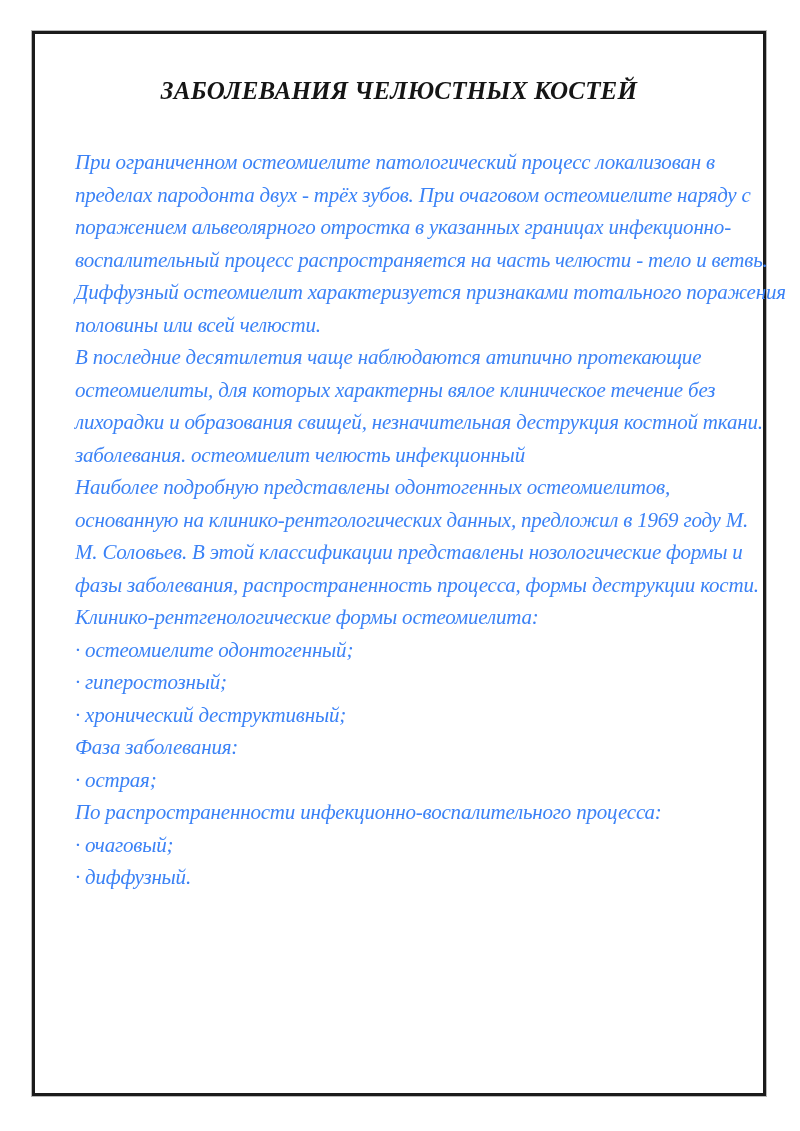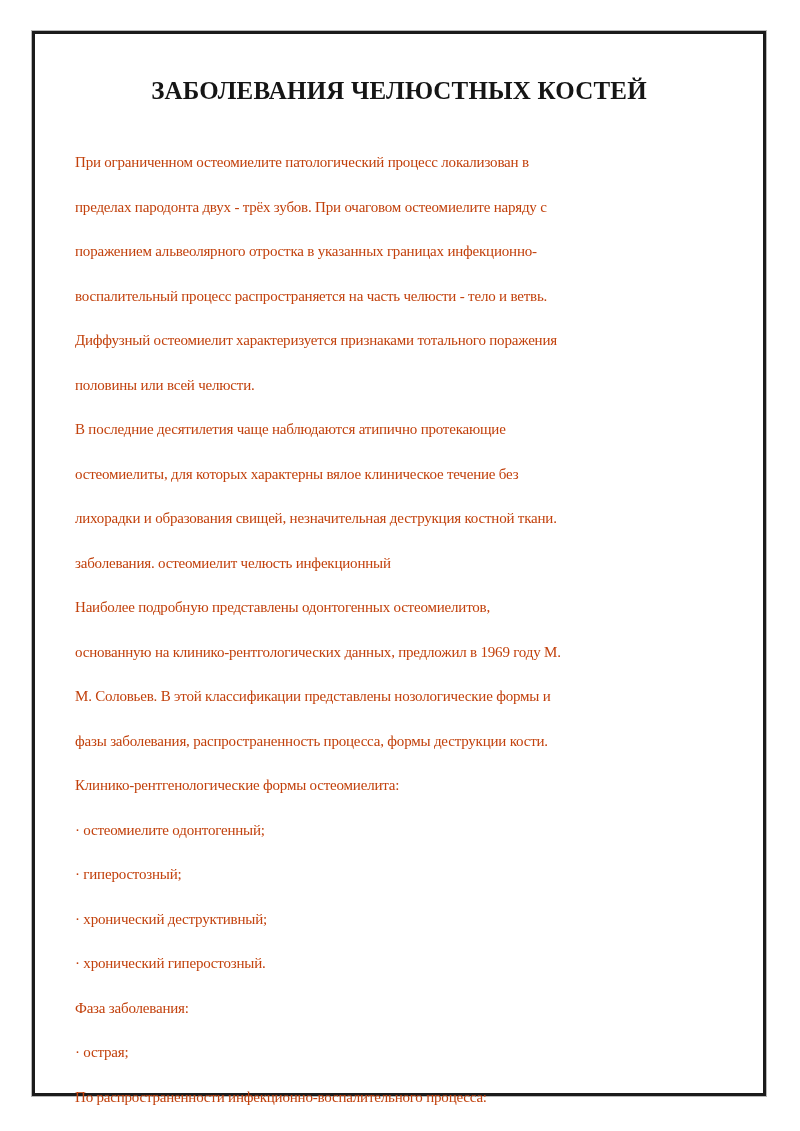--- a/index.html
+++ b/index.html
@@ -18,42 +18,42 @@
   .frame {
     position: absolute;
     left: 32px;
     top: 31px;
     width: 734px;
     height: 1065px;
     box-sizing: border-box;
     border: 3px solid #1b1b1b;
     box-shadow: 0 0 0 1px #b8b8b8;
     background: #ffffff;
+    font-style: italic;
   }
   .doc-title {
     margin: 44px 10px 0 10px;
     text-align: center;
     font-size: 25px;
     line-height: 26px;
     font-weight: bold;
     color: #151515;
     letter-spacing: 0.2px;
   }
   .doc-body {
     margin-top: 42px;
     padding-left: 40px;
     padding-right: 14px;
   }
   .line {
-    font-size: 15px;
+    font-size: 21px;
     line-height: 32.5px;
     letter-spacing: -0.2px;
-    color: #c2410c;
+    color: #3b82f6;
     white-space: nowrap;
-    margin-top: 12px;
   }
 </style>
 </head>
 <body>
 
 <div class="page">
   <div class="frame">
     <h1 class="doc-title">ЗАБОЛЕВАНИЯ ЧЕЛЮСТНЫХ КОСТЕЙ</h1>
     <div class="doc-body">
       <div class="line">При ограниченном остеомиелите патологический процесс локализован в</div>
@@ -67,21 +67,20 @@
       <div class="line">лихорадки и образования свищей, незначительная деструкция костной ткани.</div>
       <div class="line">заболевания. остеомиелит челюсть инфекционный</div>
       <div class="line">Наиболее подробную представлены одонтогенных остеомиелитов,</div>
       <div class="line">основанную на клинико-рентгологических данных, предложил в 1969 году М.</div>
       <div class="line">М. Соловьев. В этой классификации представлены нозологические формы и</div>
       <div class="line">фазы заболевания, распространенность процесса, формы деструкции кости.</div>
       <div class="line">Клинико-рентгенологические формы остеомиелита:</div>
       <div class="line">· остеомиелите одонтогенный;</div>
       <div class="line">· гиперостозный;</div>
       <div class="line">· хронический деструктивный;</div>
-      <div class="line">· хронический гиперостозный.</div>
       <div class="line">Фаза заболевания:</div>
       <div class="line">· острая;</div>
       <div class="line">По распространенности инфекционно-воспалительного процесса:</div>
       <div class="line">· очаговый;</div>
       <div class="line">· диффузный.</div>
     </div>
   </div>
 </div>
 
 </body></html>

